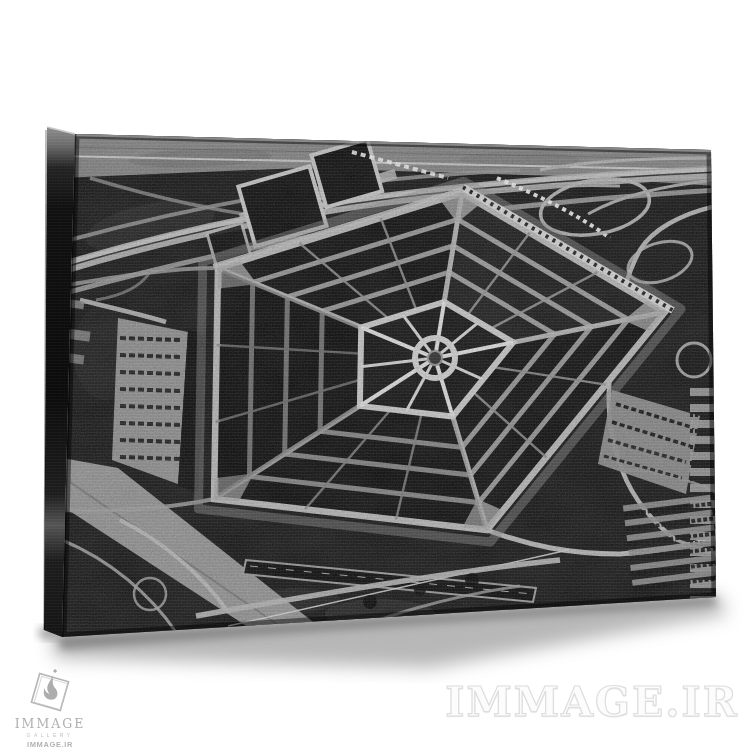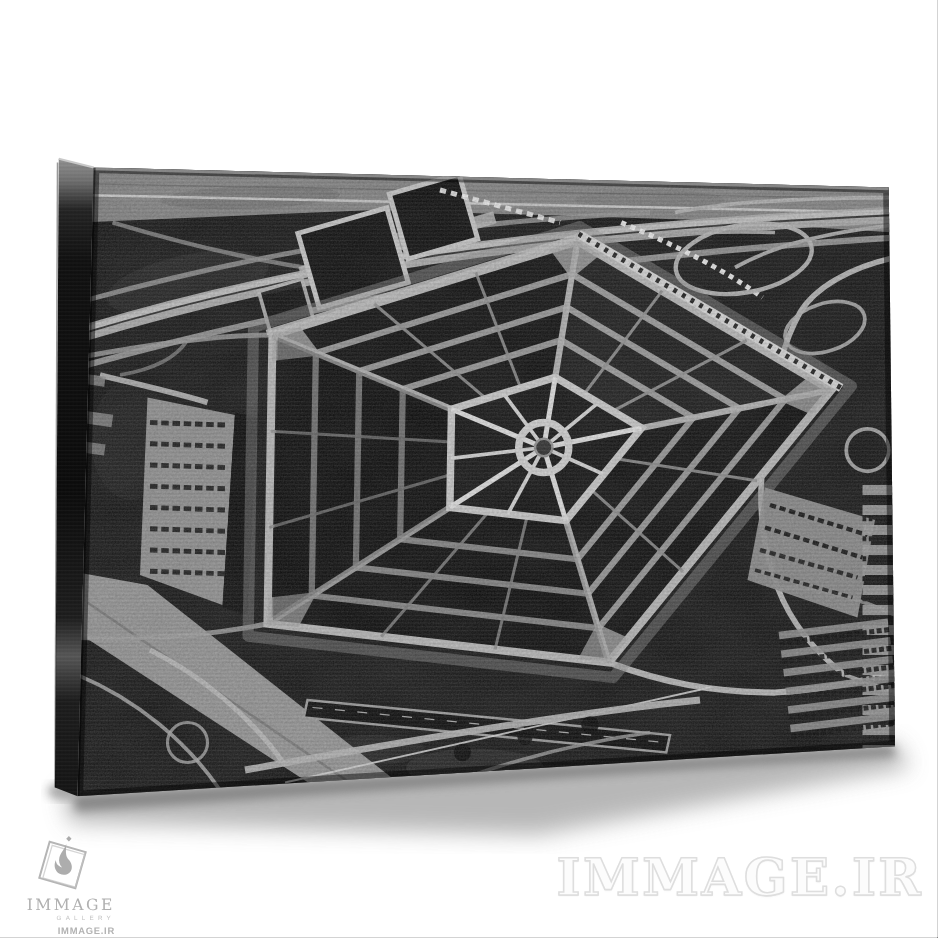--- a/index.html
+++ b/index.html
@@ -7,21 +7,21 @@
   #scene{position:absolute;left:0;top:0;}
   .watermark{
     position:absolute;left:438px;top:680px;width:308px;text-align:center;
     font-family:"DejaVu Serif","Liberation Serif",serif;font-weight:700;
     font-size:41px;letter-spacing:2px;line-height:44px;
     color:rgba(255,255,255,0.92);
     -webkit-text-stroke:1.2px #dedede;
     text-shadow:0 1px 1px rgba(175,175,175,0.38),0 0 1px #e8e8e8;
     user-select:none;white-space:nowrap;
   }
-  .logo{position:absolute;left:8px;top:666px;width:84px;text-align:right;color:#b3b3b3;}
+  .logo{position:absolute;left:8px;top:666px;width:84px;text-align:center;color:#b3b3b3;}
   .logo svg{display:block;margin:0 auto;}
   .logo-brand{font-family:"DejaVu Serif","Liberation Serif",serif;font-size:12.5px;letter-spacing:2px;color:#b0b0b0;margin-top:-2px;}
   .logo-sub{font-size:5px;letter-spacing:3.4px;color:#c2c2c2;margin-top:1px;}
   .logo-domain{font-size:7.5px;font-weight:bold;letter-spacing:0.6px;color:#b3b3b3;margin-top:2px;}
 </style>
 </head>
 <body>
 
 <div id="stage">
 

